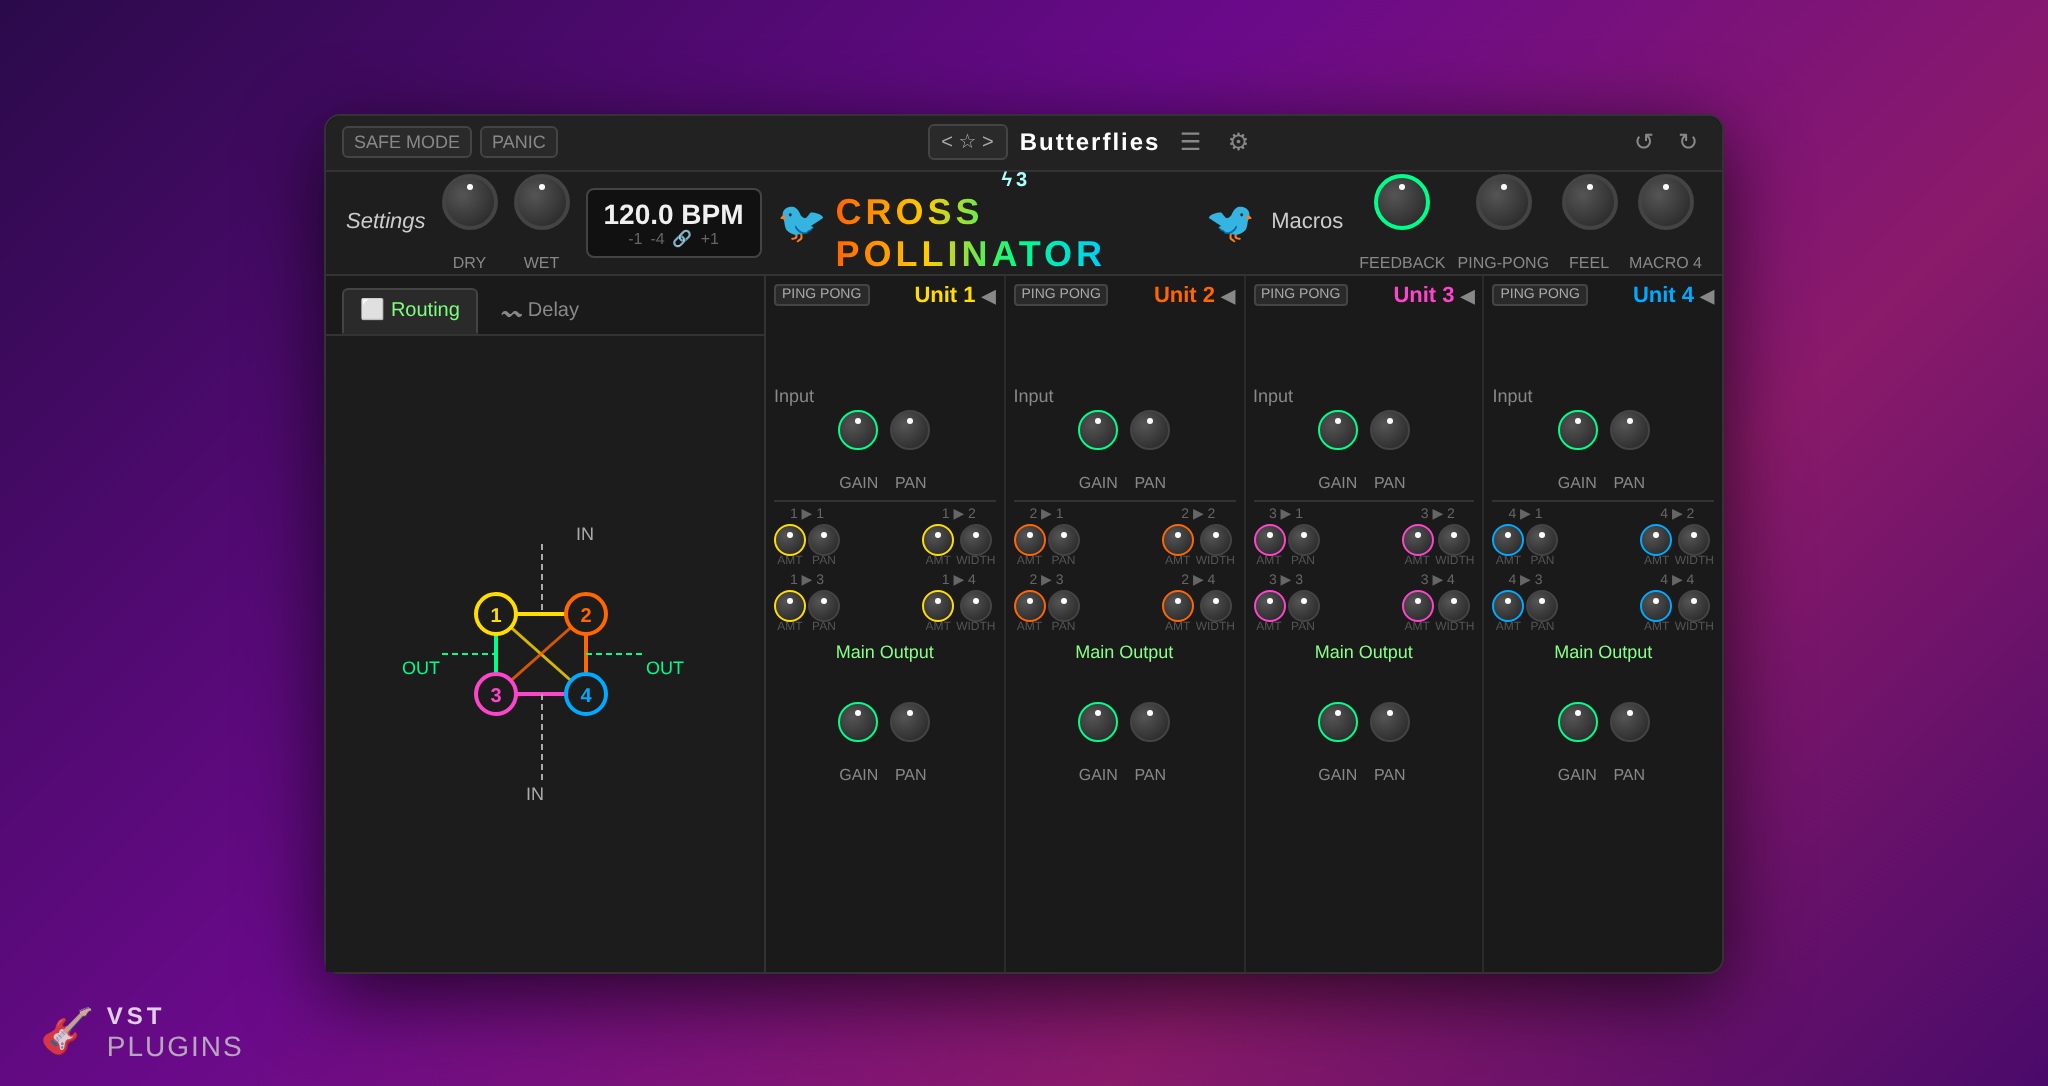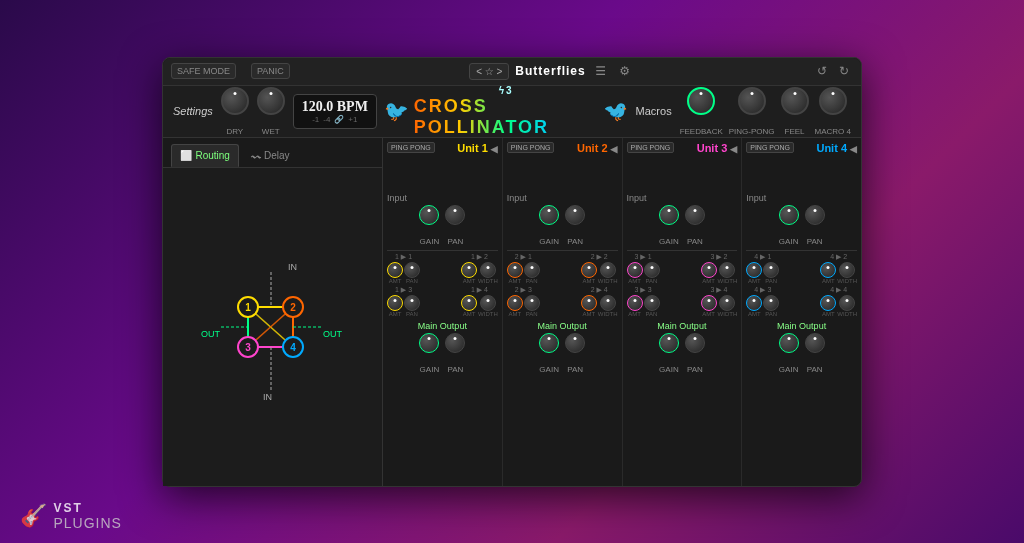--- a/index.html
+++ b/index.html
@@ -24,21 +24,21 @@
       box-shadow: 0 10px 40px rgba(0,0,0,0.7);
     }
     
     .top-bar {
       height: 28px;
       background: #222;
       border-radius: 8px 8px 0 0;
       display: flex;
       align-items: center;
       padding: 0 8px;
-      gap: 15px;
+      gap: 4px;
       border-bottom: 1px solid #333;
     }
     .top-btn {
       font-size: 9px;
       color: #888;
       background: #2a2a2a;
       border: 1px solid #444;
       border-radius: 3px;
       padding: 2px 5px;
       cursor: pointer;
@@ -135,21 +135,21 @@
       background: #111;
       border: 1px solid #444;
       border-radius: 4px;
       padding: 4px 8px;
       text-align: center;
     }
     .bpm-value {
       color: #f0f0f0;
       font-size: 14px;
       font-weight: bold;
-      font-family: Liberation Serif, serif;
+      font-family: Liberation Sans, sans-serif;
     }
     .bpm-sub {
       color: #666;
       font-size: 8px;
       display: flex;
       gap: 4px;
       justify-content: center;
       align-items: center;
     }
     .logo-area {
@@ -299,21 +299,21 @@
       font-size: 7px;
       color: #666;
       margin-bottom: 1px;
       white-space: nowrap;
     }
     .main-output-label {
       text-align: center;
       font-size: 9px;
       color: #88ff88;
       margin-top: 2px;
-      margin-bottom: 2px;
+      margin-bottom: 20px;
     }
     
     .watermark {
       position: absolute;
       bottom: 12px;
       left: 20px;
       display: flex;
       align-items: center;
       gap: 6px;
       opacity: 0.8;

